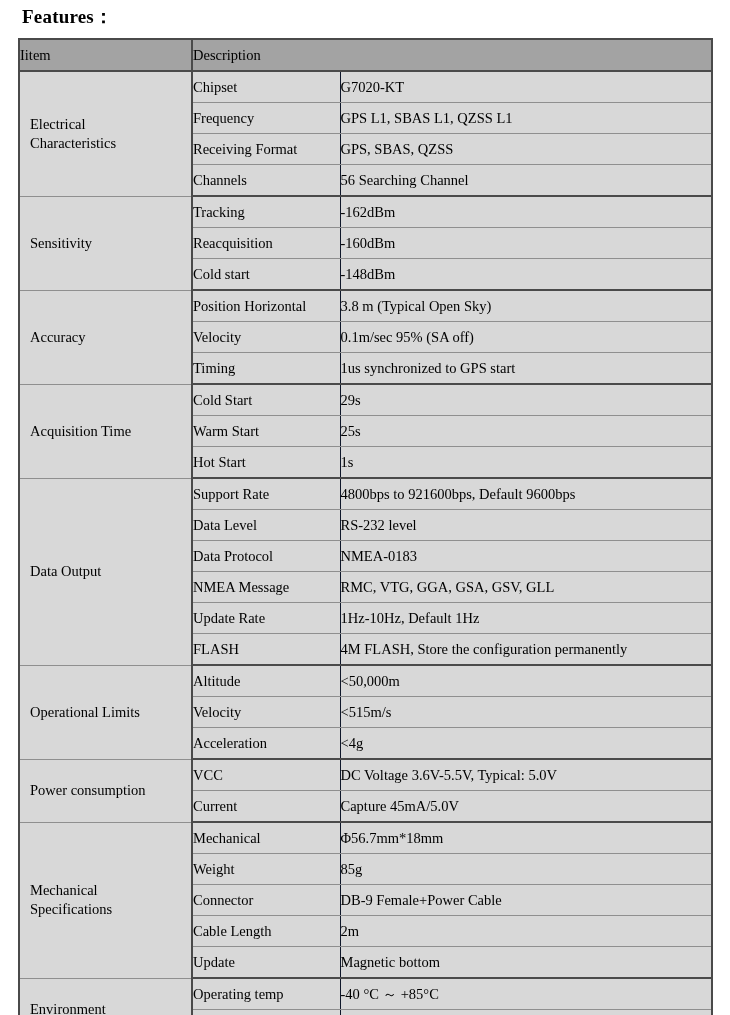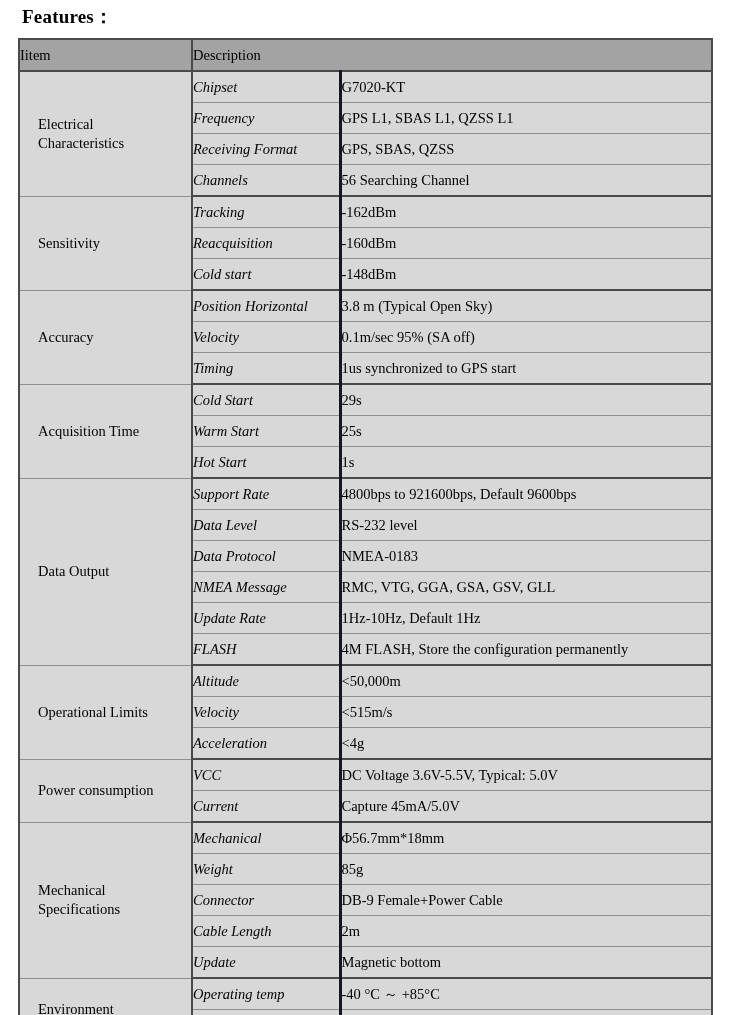--- a/index.html
+++ b/index.html
@@ -66,26 +66,25 @@
     background: #d8d8d8;
     font-size: 14.5px;
     height: 30px;
     padding: 0 9px;
     border-bottom: 1px solid #8f8f8f;
   }
   
   tbody td.group {
     border-right: 2px solid #4a4a4a;
     line-height: 19px;
-    padding-left: 18px;
+    padding-left: 10px;
   }
   
   tbody td.item {
-    border-right: 3px solid #0f172a;
-    font-style: italic;
+    border-right: 1px solid #0f172a;
   }
   
   tbody tr.section-end > td {
     border-bottom: 2px solid #4a4a4a;
   }
   tbody tr.last-row > td {
     border-bottom: none;
   }
   .gl { display: block; }
 </style>

